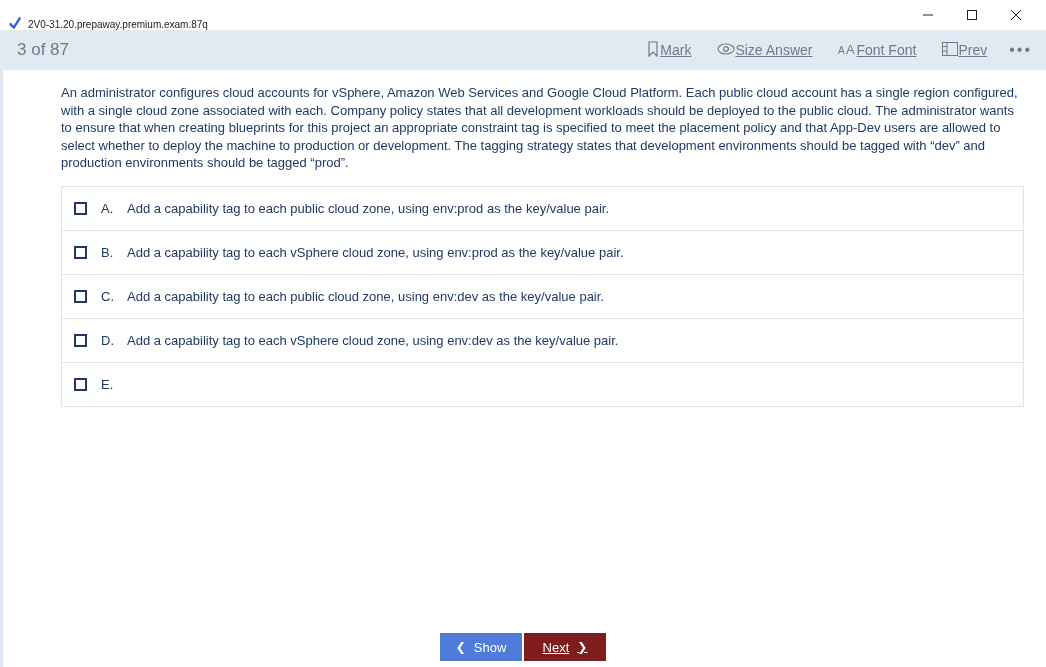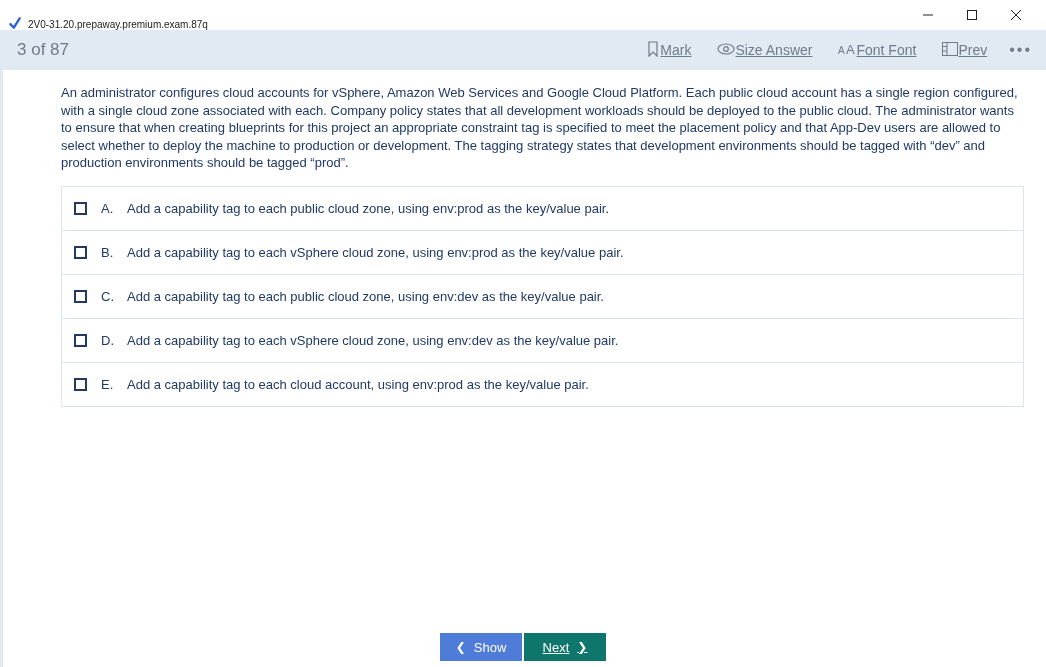--- a/index.html
+++ b/index.html
@@ -139,21 +139,21 @@
     color: #fff;
     font-size: 13px;
     width: 82px;
     height: 28px;
     display: flex;
     align-items: center;
     justify-content: center;
     gap: 8px;
     cursor: pointer;
   }
-  .navbtn.next { background: #0f766e; text-decoration: underline; }
+  .navbtn.next { background: #7f1d1d; text-decoration: underline; }
   .navbtn .chev { font-size: 12px; }
 </style>
 </head>
 <body>
 
 <div class="titlebar">
   <span class="logo">
     <svg viewBox="0 0 24 24" width="14" height="14">
       <path d="M4 14 L10 20 L20 4" fill="none" stroke="#2b62d9" stroke-width="4" stroke-linecap="round" stroke-linejoin="round"></path>
     </svg>
@@ -250,21 +250,20 @@
       <span>Add a capability tag to each public cloud zone, using env:dev as the key/value pair.</span>
     </div>
     <div class="option-row">
       <span class="cb"></span>
       <span class="letter">D.</span>
       <span>Add a capability tag to each vSphere cloud zone, using env:dev as the key/value pair.</span>
     </div>
     <div class="option-row">
       <span class="cb"></span>
       <span class="letter">E.</span>
-      <span>Add a capability tag to each cloud account, using env:prod as the key/value pair.</span>
     </div>
   </div>
 </div>
 
 <div class="footer">
   <div class="navbtn">
     <span class="chev">❮</span>
     <span>Show</span>
   </div>
   <div class="navbtn next">

